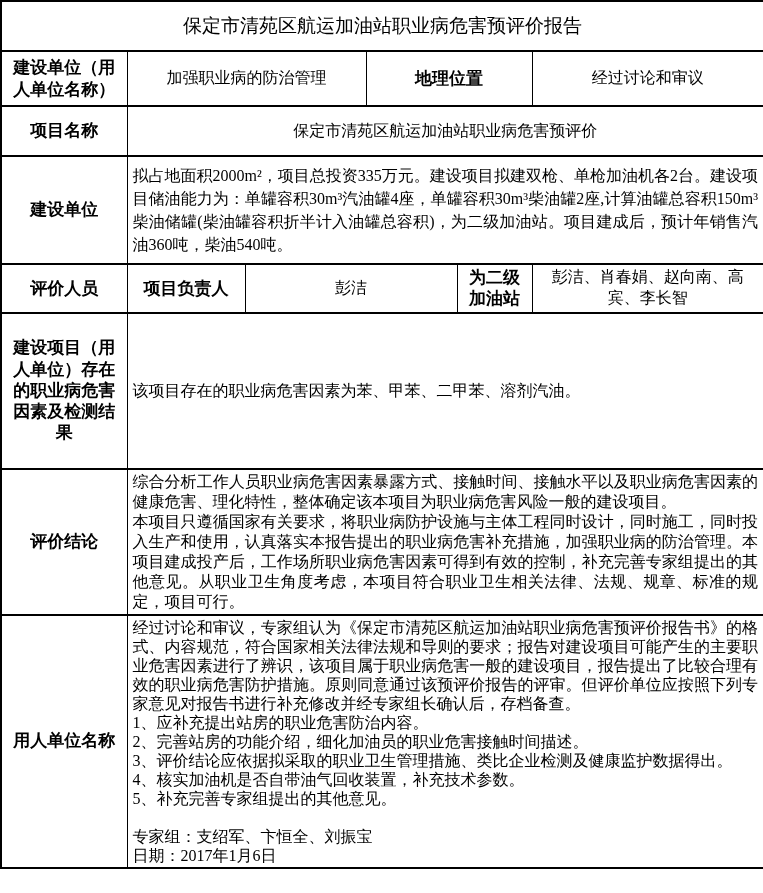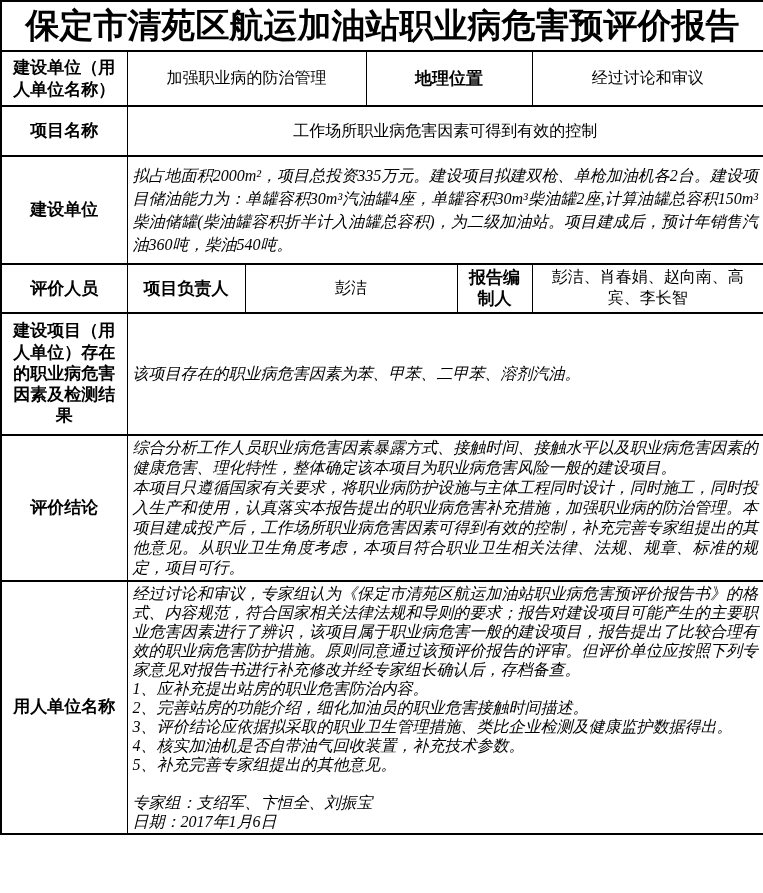--- a/index.html
+++ b/index.html
@@ -15,48 +15,47 @@
     border:1px solid #000;
     border-top-width:2px;
     border-bottom-width:2px;
     padding:2px 5px;
     vertical-align:middle;
     font-size:16px;
     overflow:hidden;
     word-break:break-all;
   }
   .title-cell {
-    font-size:34px;
-    font-weight:bold;
+    font-size:19px;
+    font-weight:normal;
     text-align:center;
     line-height:1.25;
   }
   .label {
     font-weight:bold;
     font-size:17px;
     text-align:center;
     line-height:1.25;
   }
   .center { text-align:center; }
   .content {
     text-align:justify;
     white-space:pre-line;
     line-height:20px;
-    font-style:italic;
   }
   .content-brief { line-height:23px; }
   .content-expert { line-height:19px; }
   .content-hazards { line-height:20px; }
   tr.r-title  { height:50px; }
   tr.r-unit   { height:55px;margin-left:45px; }
   tr.r-name   { height:50px; }
   tr.r-brief  { height:108px; }
   tr.r-eval   { height:42px; }
   tr.r-survey { height:40px; }
-  tr.r-hazard { height:122px; }
+  tr.r-hazard { height:156px; }
   tr.r-concl  { height:141px; }
   tr.r-expert { height:249px; }
 </style>
 </head>
 <body>
 
 <div class="doc">
   <table class="report">
     <colgroup>
       <col style="width:126px">
@@ -74,33 +73,33 @@
 
     <tr class="r-unit">
       <td class="label">建设单位（用人单位名称）</td>
       <td colspan="2" class="center">加强职业病的防治管理</td>
       <td colspan="2" class="label">地理位置</td>
       <td class="center">经过讨论和审议</td>
     </tr>
 
     <tr class="r-name">
       <td class="label">项目名称</td>
-      <td colspan="5" class="center">工作场所职业病危害因素可得到有效的控制</td>
+      <td colspan="5" class="center">保定市清苑区航运加油站职业病危害预评价</td>
     </tr>
 
     <tr class="r-brief">
       <td class="label">建设单位</td>
       <td colspan="5" class="content content-brief">拟占地面积2000m²，项目总投资335万元。建设项目拟建双枪、单枪加油机各2台。建设项目储油能力为：单罐容积30m³汽油罐4座，单罐容积30m³柴油罐2座,计算油罐总容积150m³柴油储罐(柴油罐容积折半计入油罐总容积)，为二级加油站。项目建成后，预计年销售汽油360吨，柴油540吨。</td>
     </tr>
 
     <tr class="r-eval">
       <td class="label">评价人员</td>
       <td class="label">项目负责人</td>
       <td colspan="2" class="center">彭洁</td>
-      <td class="label">报告编制人</td>
+      <td class="label">为二级加油站</td>
       <td class="center">彭洁、肖春娟、赵向南、高宾、李长智</td>
     </tr>
 
 
     <tr class="r-hazard">
       <td class="label">建设项目（用人单位）存在的职业病危害因素及检测结果</td>
       <td colspan="5" class="content content-hazards">该项目存在的职业病危害因素为苯、甲苯、二甲苯、溶剂汽油。</td>
     </tr>
 
     <tr class="r-concl">

